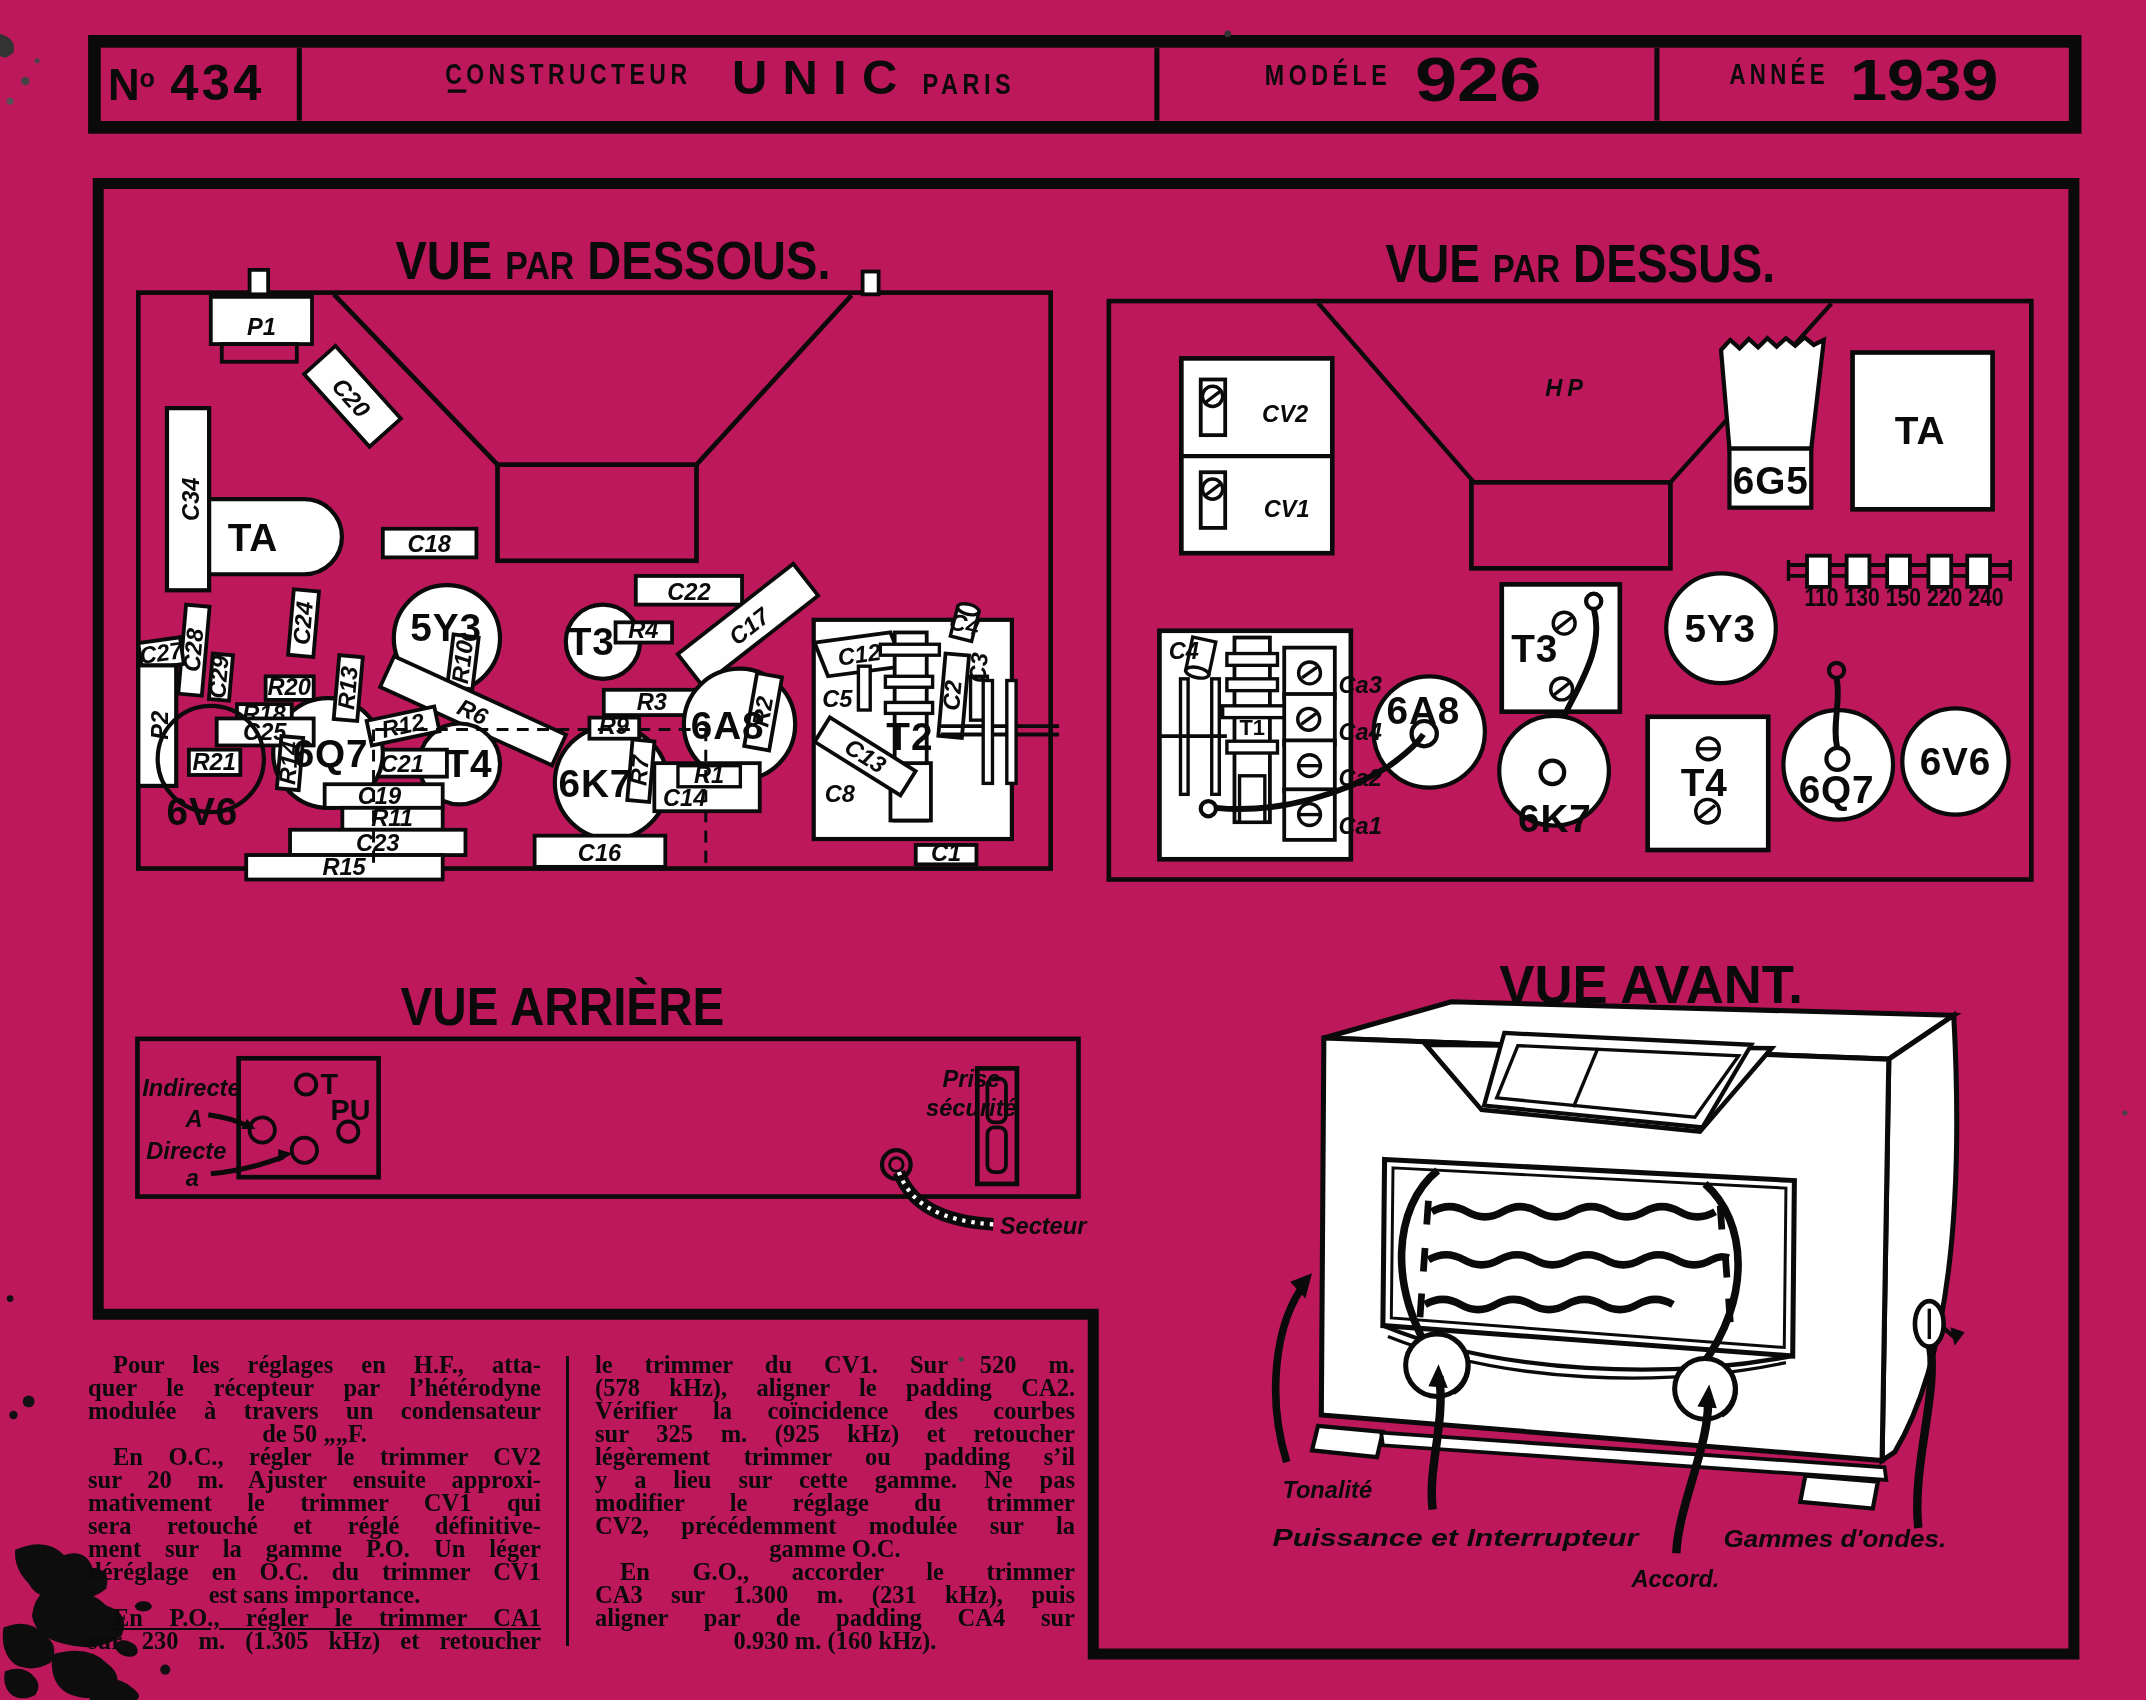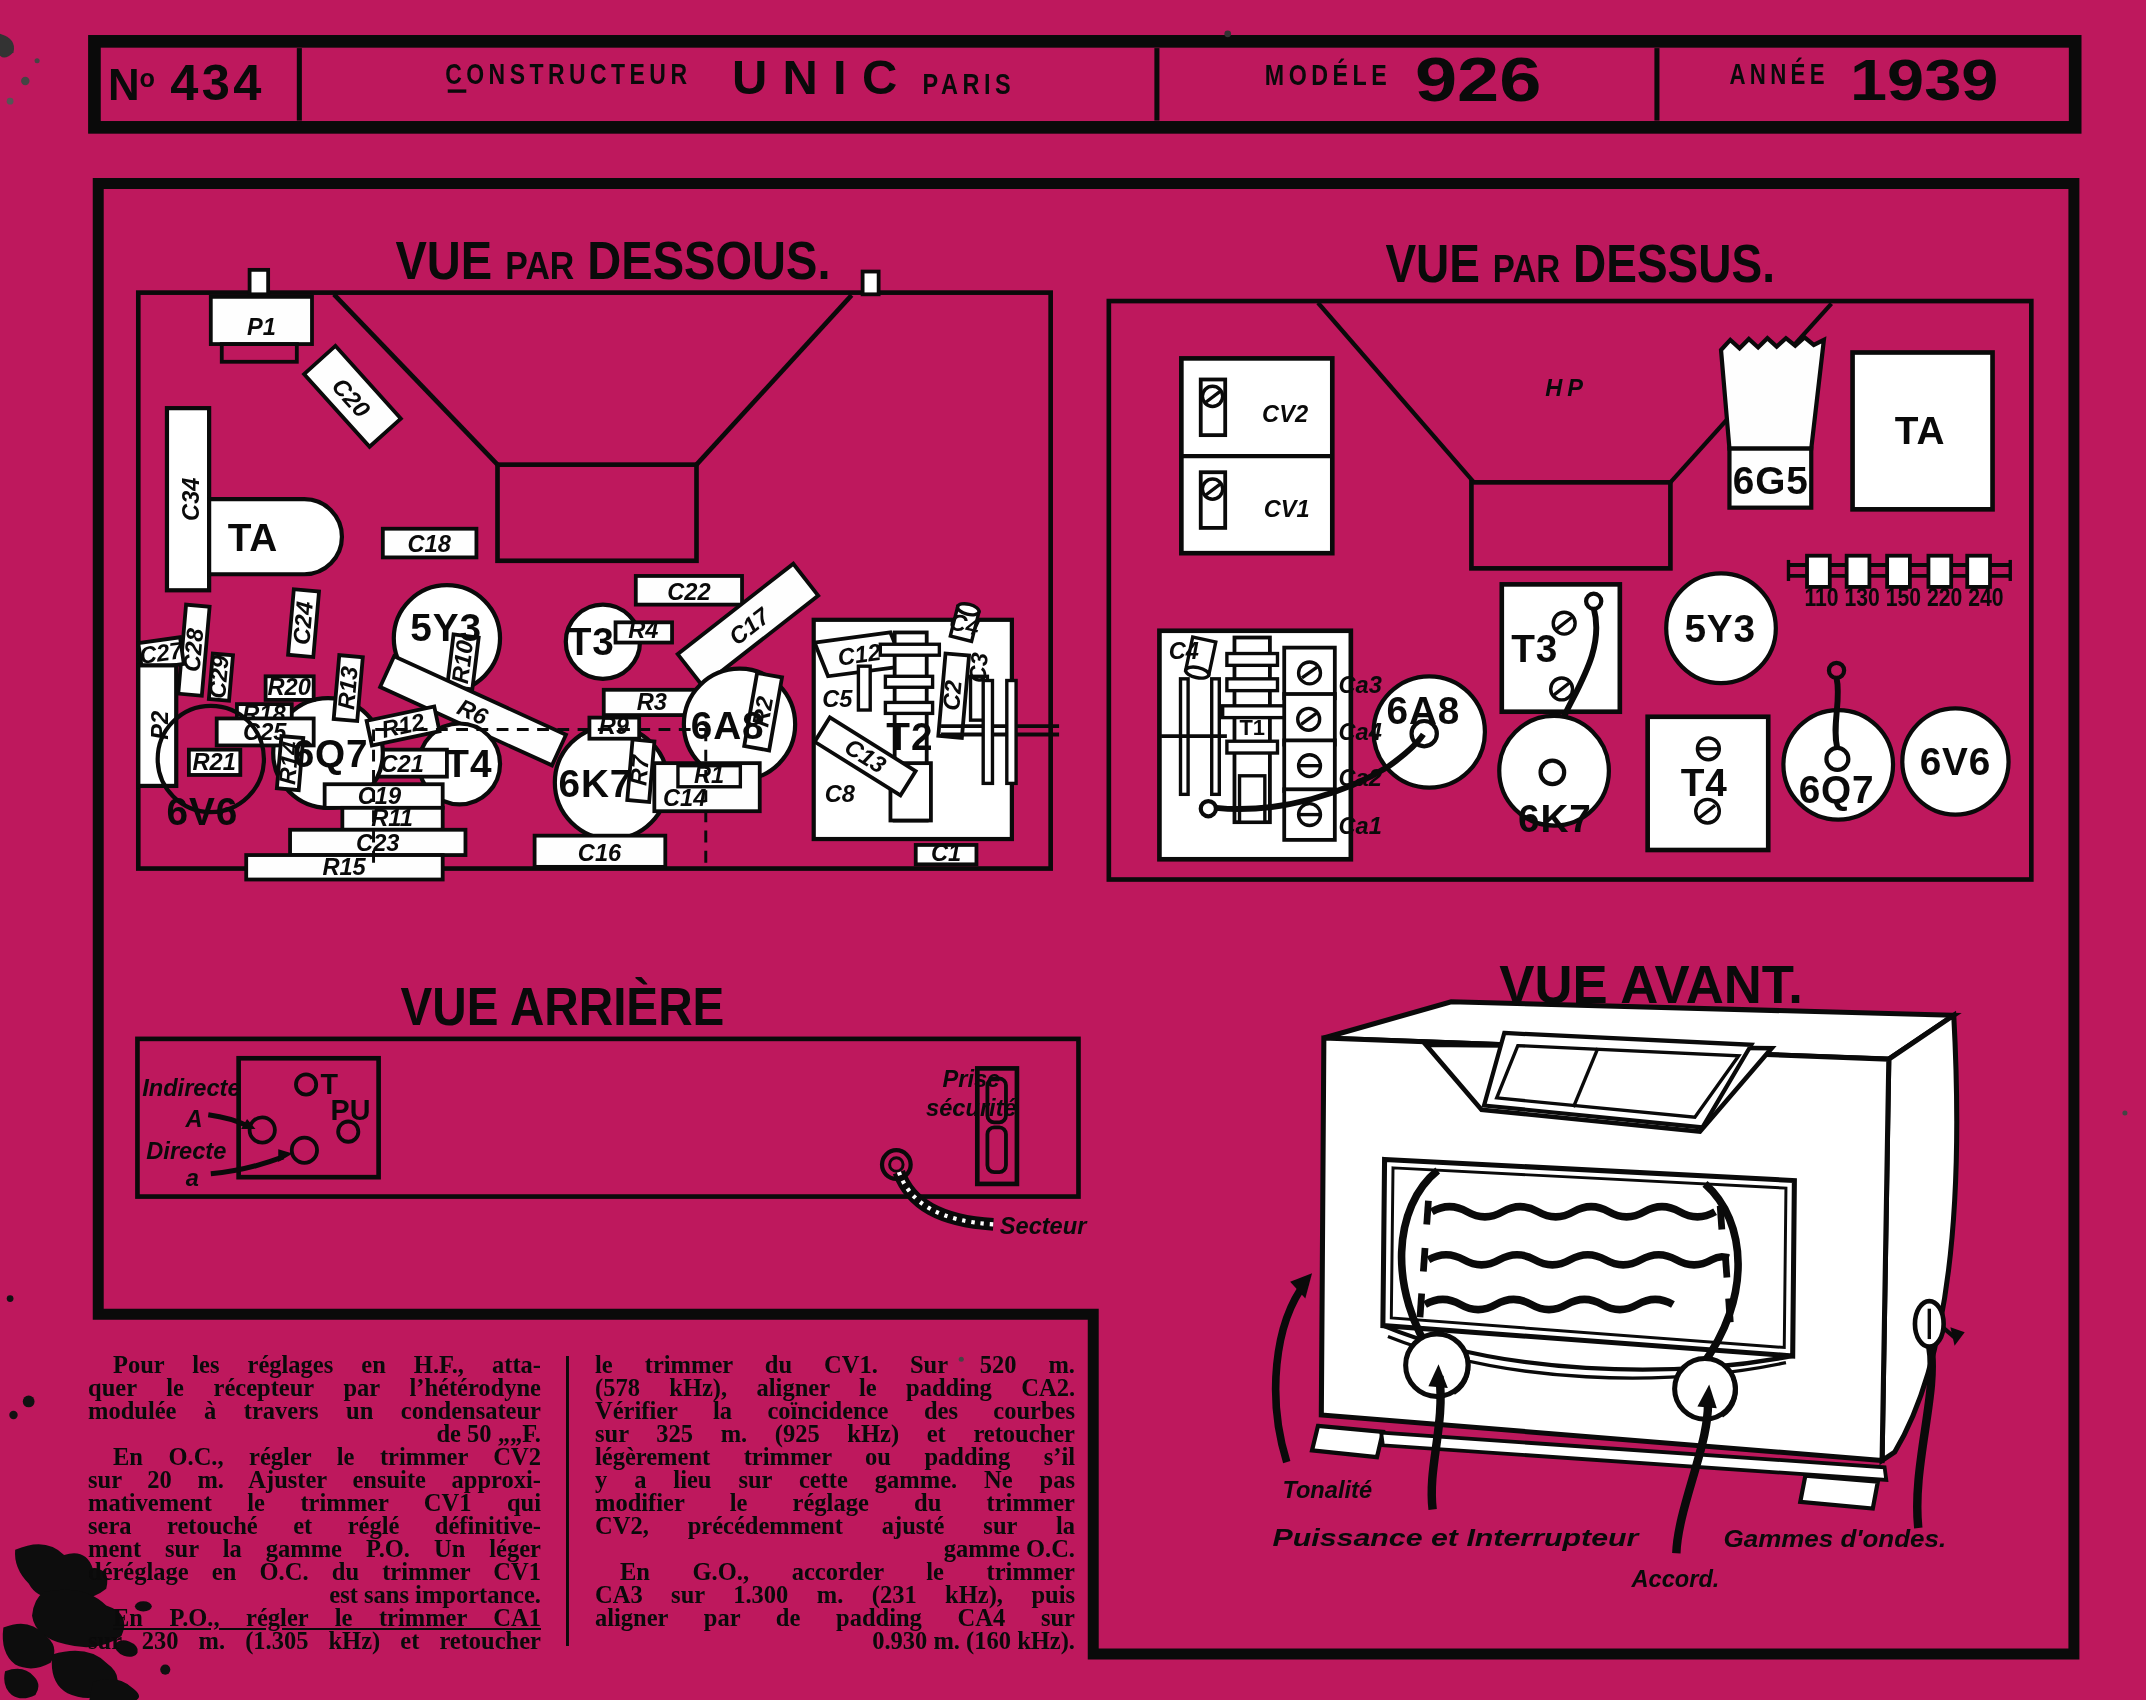--- a/index.html
+++ b/index.html
@@ -5,21 +5,21 @@
 #page{position:relative;width:2146px;height:1700px;background:#be185d;overflow:hidden;}
 svg{position:absolute;left:0;top:0;}
 .lb{fill:#fefefe;stroke:#0a0a0a;stroke-width:4.5px;}
 .nf{fill:none;stroke:#0a0a0a;}
 text{fill:#0a0a0a;}
 .it{font:italic 700 28px "Liberation Sans";text-anchor:middle;}
 .bg{font:700 46px "Liberation Sans";text-anchor:middle;letter-spacing:1px;}
 .ttl{font:700 64px "Liberation Sans";text-anchor:middle;}
 .hd{font:700 36px "Liberation Sans";letter-spacing:7px;}
 .j{text-align:justify;text-align-last:justify;}
-.n{text-align:right;}
+.n{text-align:center;}
 </style></head>
 <body>
 <div id="page">
 <svg width="2146" height="1700" viewBox="0 0 2545 2016">
 
 <g id="header">
 <rect x="112" y="49" width="2349" height="102" fill="none" stroke="#0a0a0a" stroke-width="15"></rect>
 <line x1="355" y1="57" x2="355" y2="143" stroke="#0a0a0a" stroke-width="6"></line>
 <line x1="1372" y1="57" x2="1372" y2="143" stroke="#0a0a0a" stroke-width="6"></line>
 <line x1="1965" y1="57" x2="1965" y2="143" stroke="#0a0a0a" stroke-width="6"></line>
@@ -439,20 +439,20 @@
 <div class="j">sur 230 m. (1.305 kHz) et retoucher</div>
 </div>
 <div id="colR" style="position:absolute;left:595px;top:1353px;width:480px;font:700 24.5px/23px 'Liberation Serif';color:#0a0a0a;">
 <div class="j">le trimmer du CV1. Sur 520 m.</div>
 <div class="j">(578 kHz), aligner le padding CA2.</div>
 <div class="j">Vérifier la coïncidence des courbes</div>
 <div class="j">sur 325 m. (925 kHz) et retoucher</div>
 <div class="j">légèrement trimmer ou padding s’il</div>
 <div class="j">y a lieu sur cette gamme. Ne pas</div>
 <div class="j">modifier le réglage du trimmer</div>
-<div class="j">CV2, précédemment ajusté sur la</div>
+<div class="j">CV2, précédemment modulée sur la</div>
 <div class="n">gamme O.C.</div>
 <div class="j" style="padding-left:25px;font-family:Liberation Serif, serif;">En G.O., accorder le trimmer</div>
 <div class="j">CA3 sur 1.300 m. (231 kHz), puis</div>
 <div class="j">aligner par de padding CA4 sur</div>
 <div class="n">0.930 m. (160 kHz).</div>
 </div>
 </div>
 
 </body></html>

